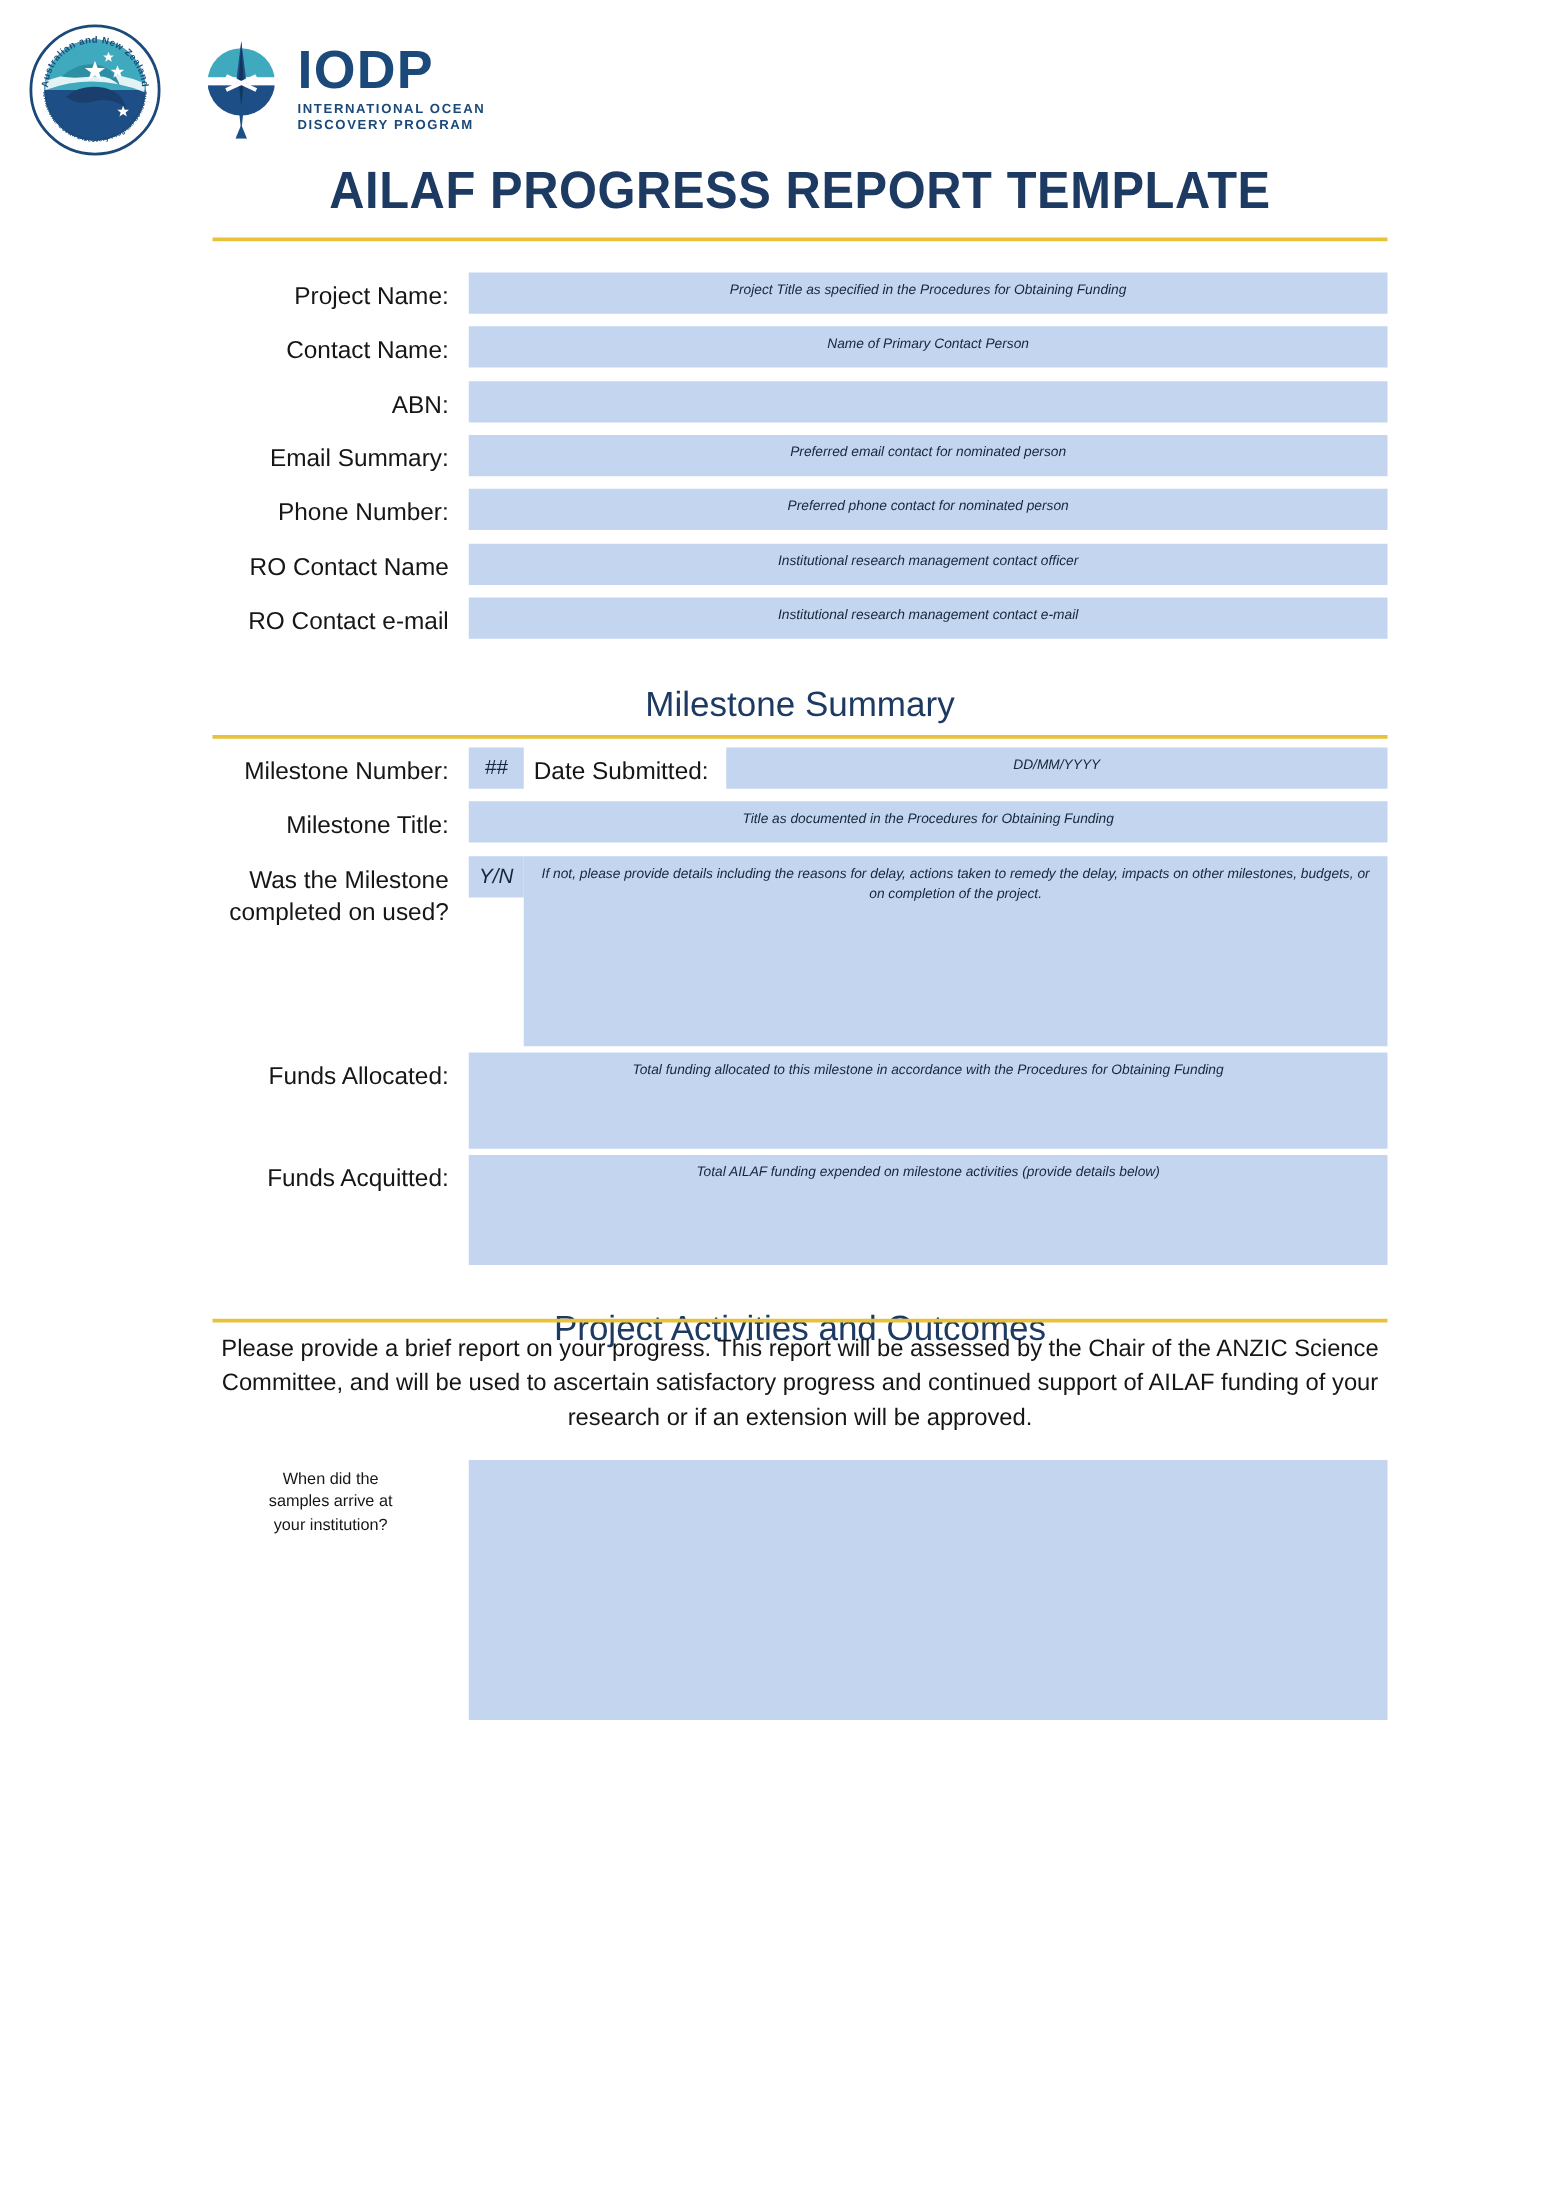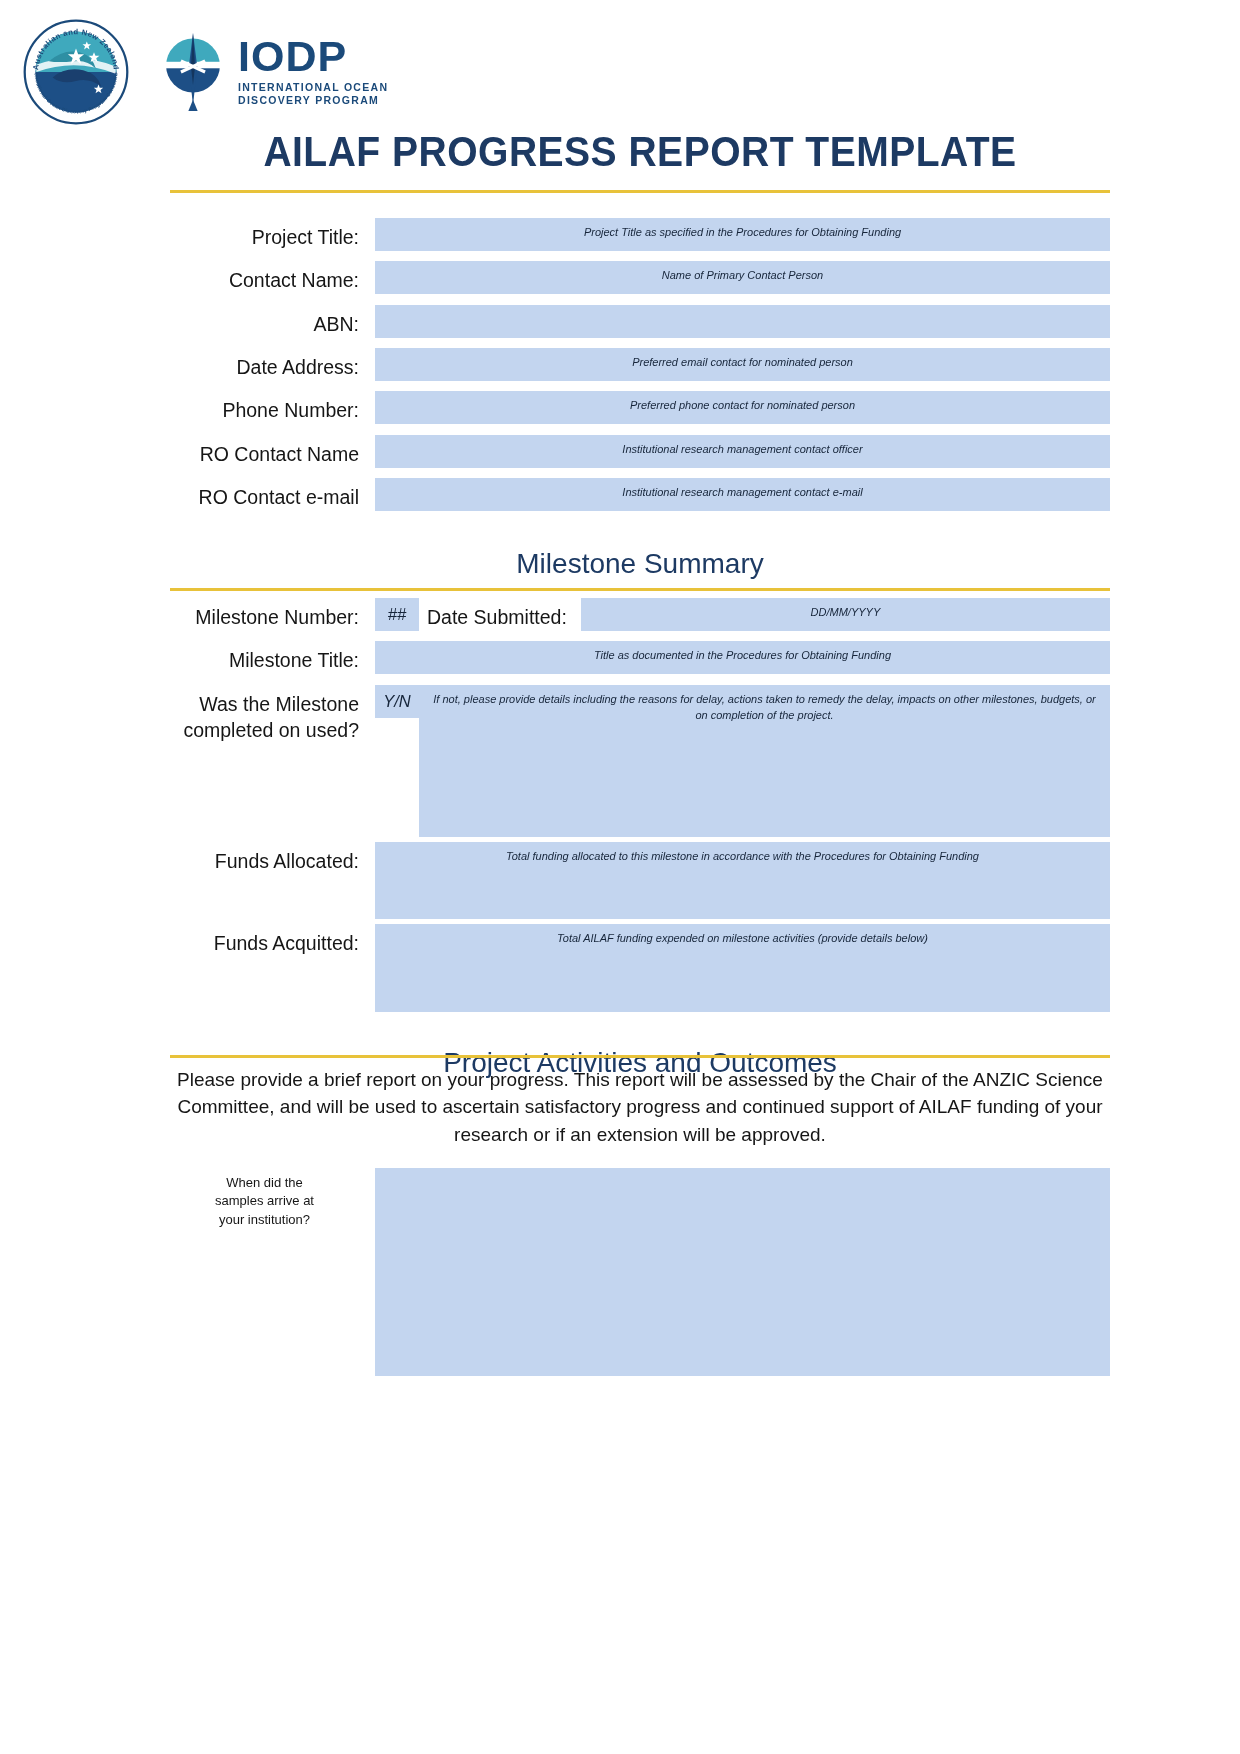--- a/index.html
+++ b/index.html
@@ -213,37 +213,37 @@
       </div>
     </div>
   </div>
 
   <div class="doc-title">AILAF PROGRESS REPORT TEMPLATE</div>
   <div class="rule-gold rule-main"></div>
 
   <div class="form-block block-contact">
 
     <div class="row">
-      <div class="lbl">Project Title:</div>
+      <div class="lbl">Project Name:</div>
       <div class="cell">Project Title as specified in the Procedures for Obtaining Funding</div>
     </div>
 
     <div class="row">
       <div class="lbl">Contact Name:</div>
       <div class="cell">Name of Primary Contact Person</div>
     </div>
 
 
     <div class="row">
       <div class="lbl">ABN:</div>
       <div class="cell"></div>
     </div>
 
     <div class="row">
-      <div class="lbl">Date Address:</div>
+      <div class="lbl">Email Summary:</div>
       <div class="cell">Preferred email contact for nominated person</div>
     </div>
 
     <div class="row">
       <div class="lbl">Phone Number:</div>
       <div class="cell">Preferred phone contact for nominated person</div>
     </div>
 
     <div class="row">
       <div class="lbl">RO Contact Name</div>

